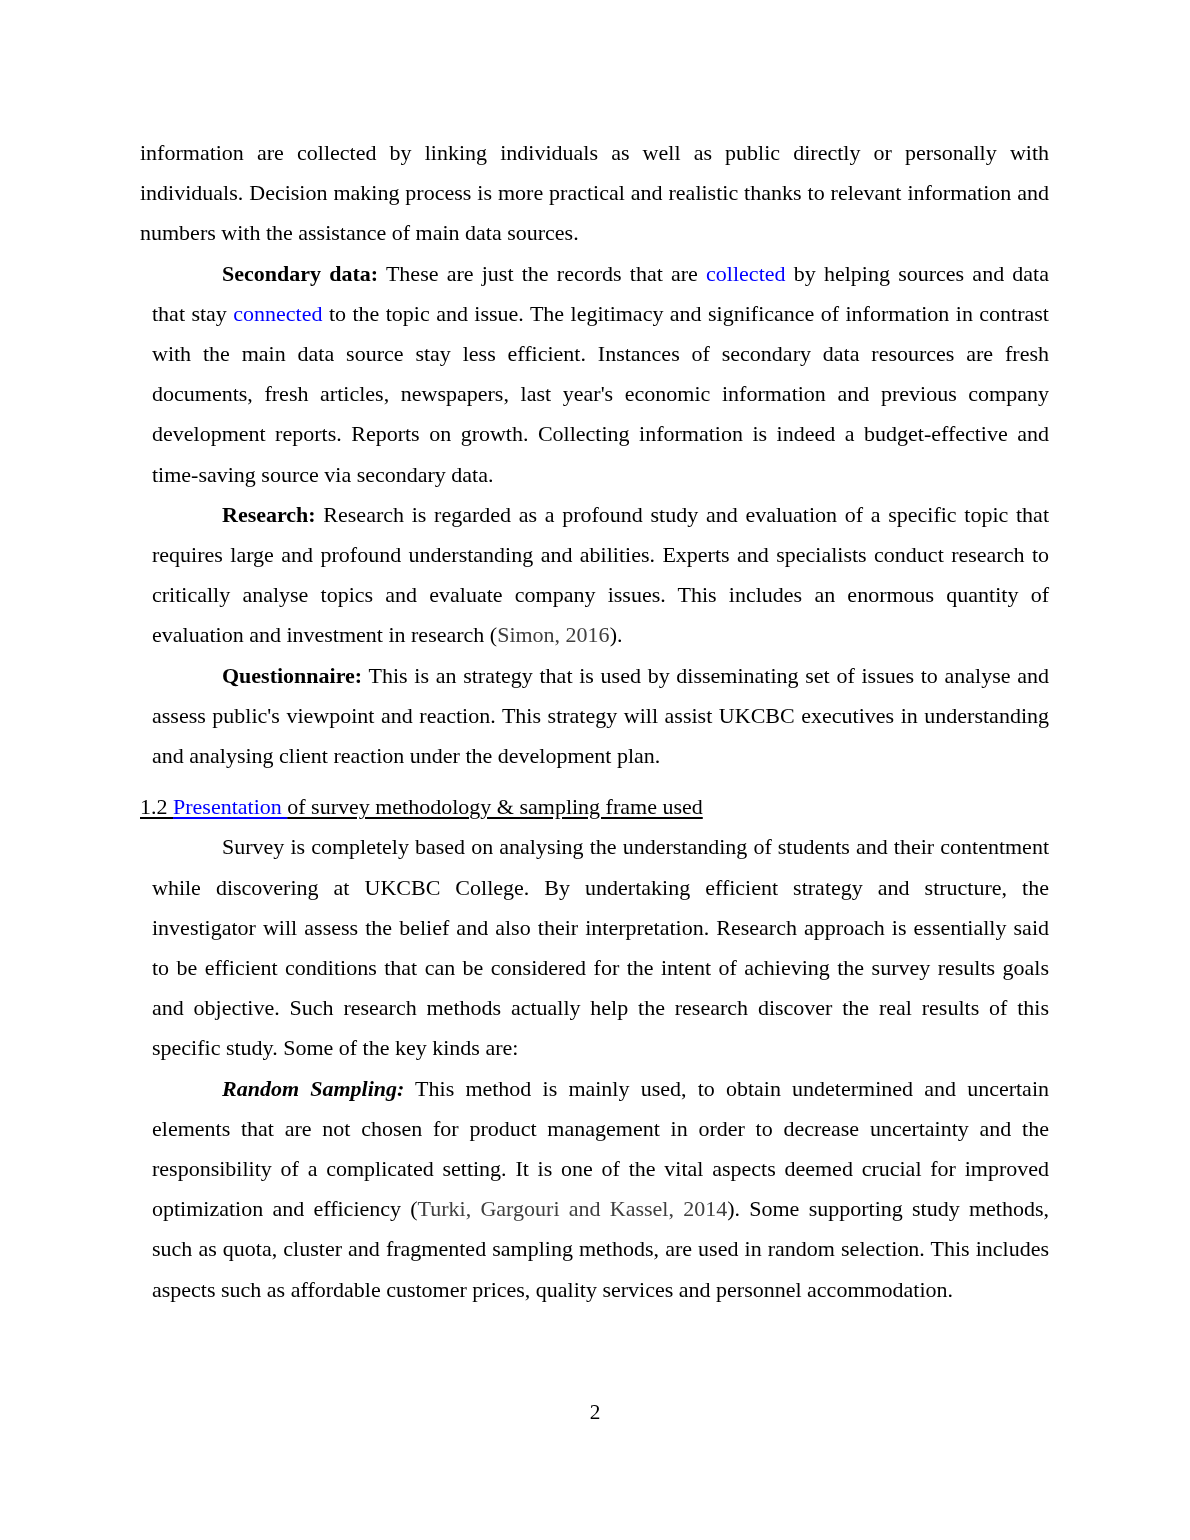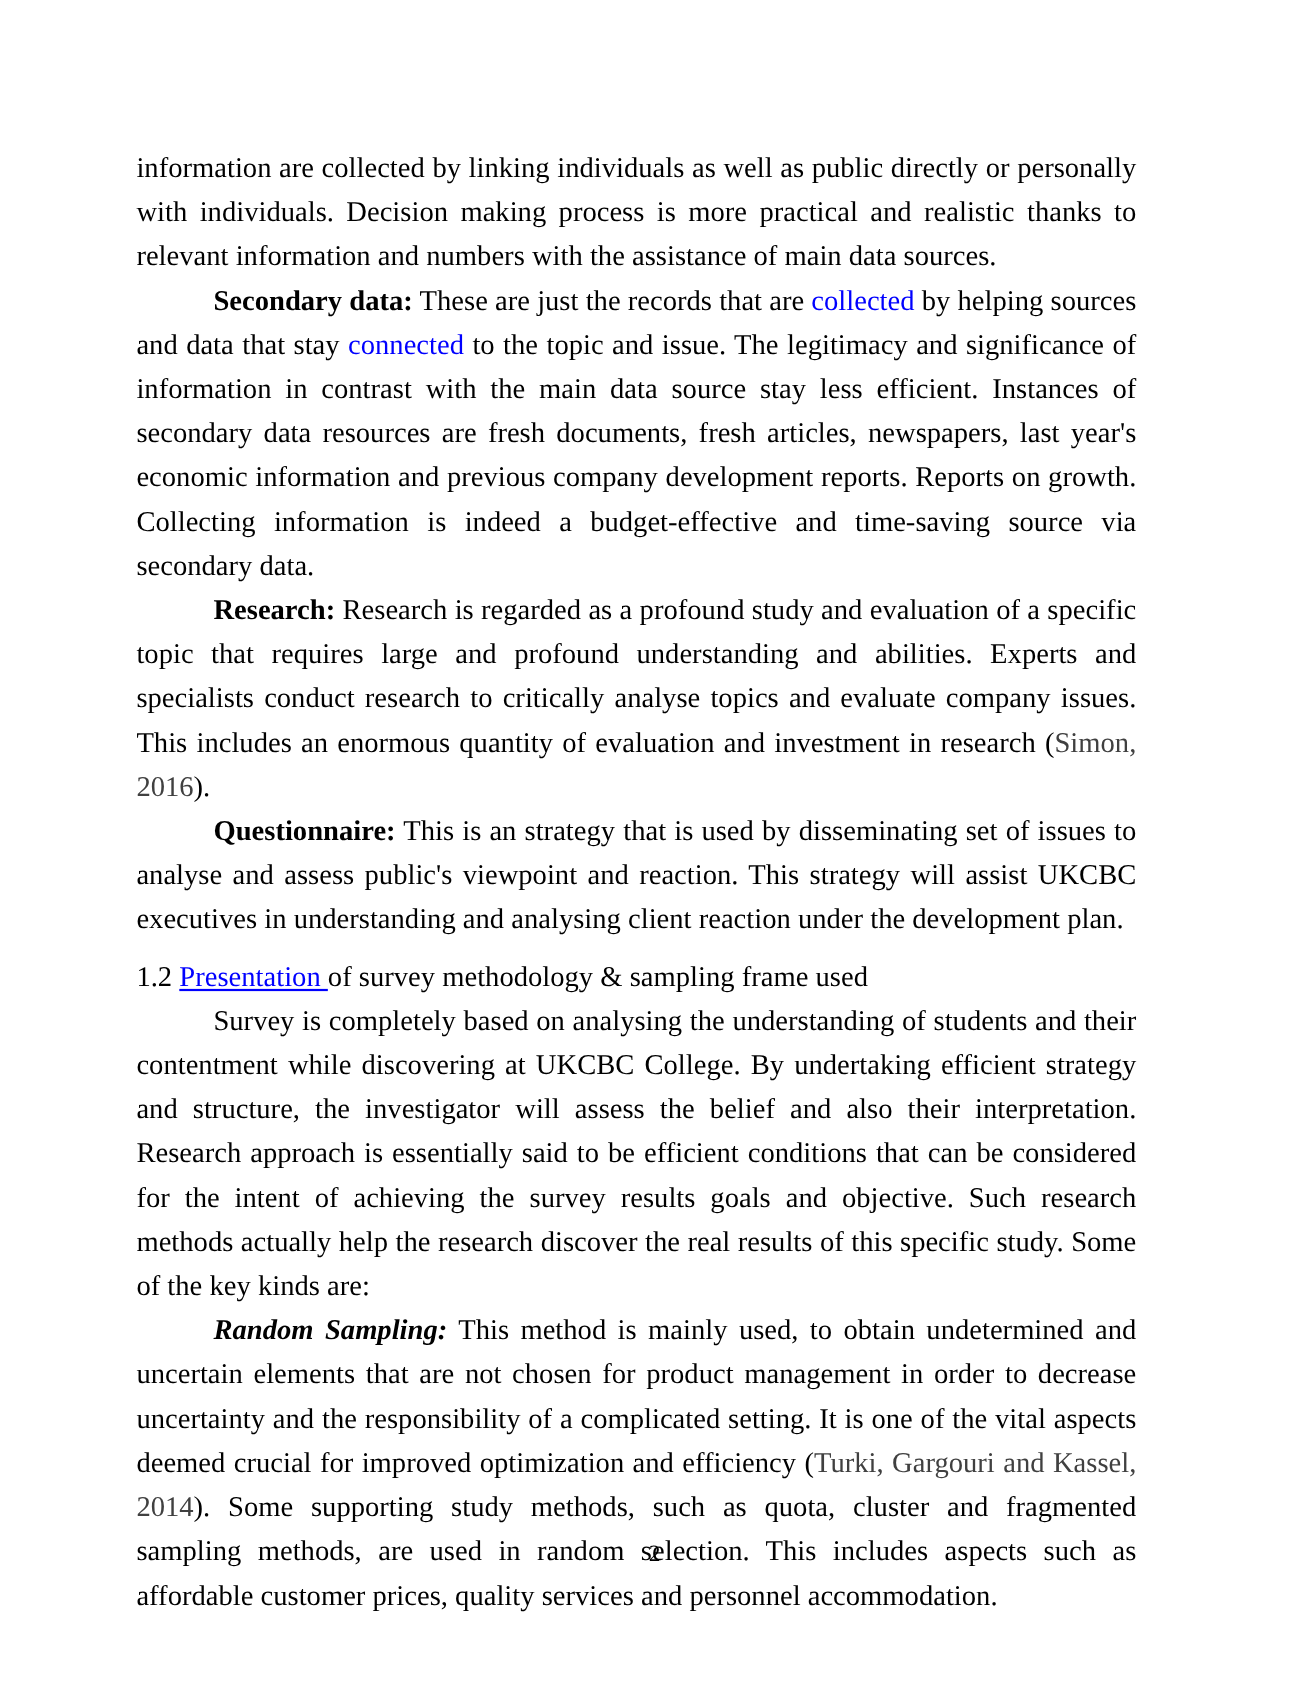--- a/index.html
+++ b/index.html
@@ -1,28 +1,28 @@
 <!DOCTYPE html>
 <html><head>
 <meta charset="utf-8">
 <style>
   html, body { margin: 0; padding: 0; background: #ffffff; }
   body { width: 1190px; height: 1540px; position: relative; overflow: hidden; }
   .page {
-    position: absolute; left: 124px; top: 133px; width: 909px;
+    position: absolute; left: 140px; top: 133px; width: 909px;
     font-family: "Liberation Serif", serif;
-    font-size: 26px; line-height: 40.2px; color: #000000;
+    font-size: 22px; line-height: 40.2px; color: #000000;
   }
   .para { margin: 0; text-align: justify; text-align-last: left; }
-  .indent { text-indent: 70px; }
+  .indent { text-indent: 70px; margin-left: 12px; }
   .blue { color: #0000ff; }
   .cite { color: #404040; }
   .heading {
     margin: 11px 0 0 0; line-height: 40.2px;
-    text-underline-offset: 3px;
+    text-decoration: underline; text-underline-offset: 3px;
   }
   .heading .blue { text-decoration: underline; text-decoration-color: #0000ff; }
   .bold { font-weight: bold; }
   .bolditalic { font-weight: bold; font-style: italic; }
   .page-number {
     position: absolute; top: 1400px; left: 0; width: 1190px;
     text-align: center; font-family: "Liberation Serif", serif;
     font-size: 21.3px; color: #000000;
   }
 </style>

